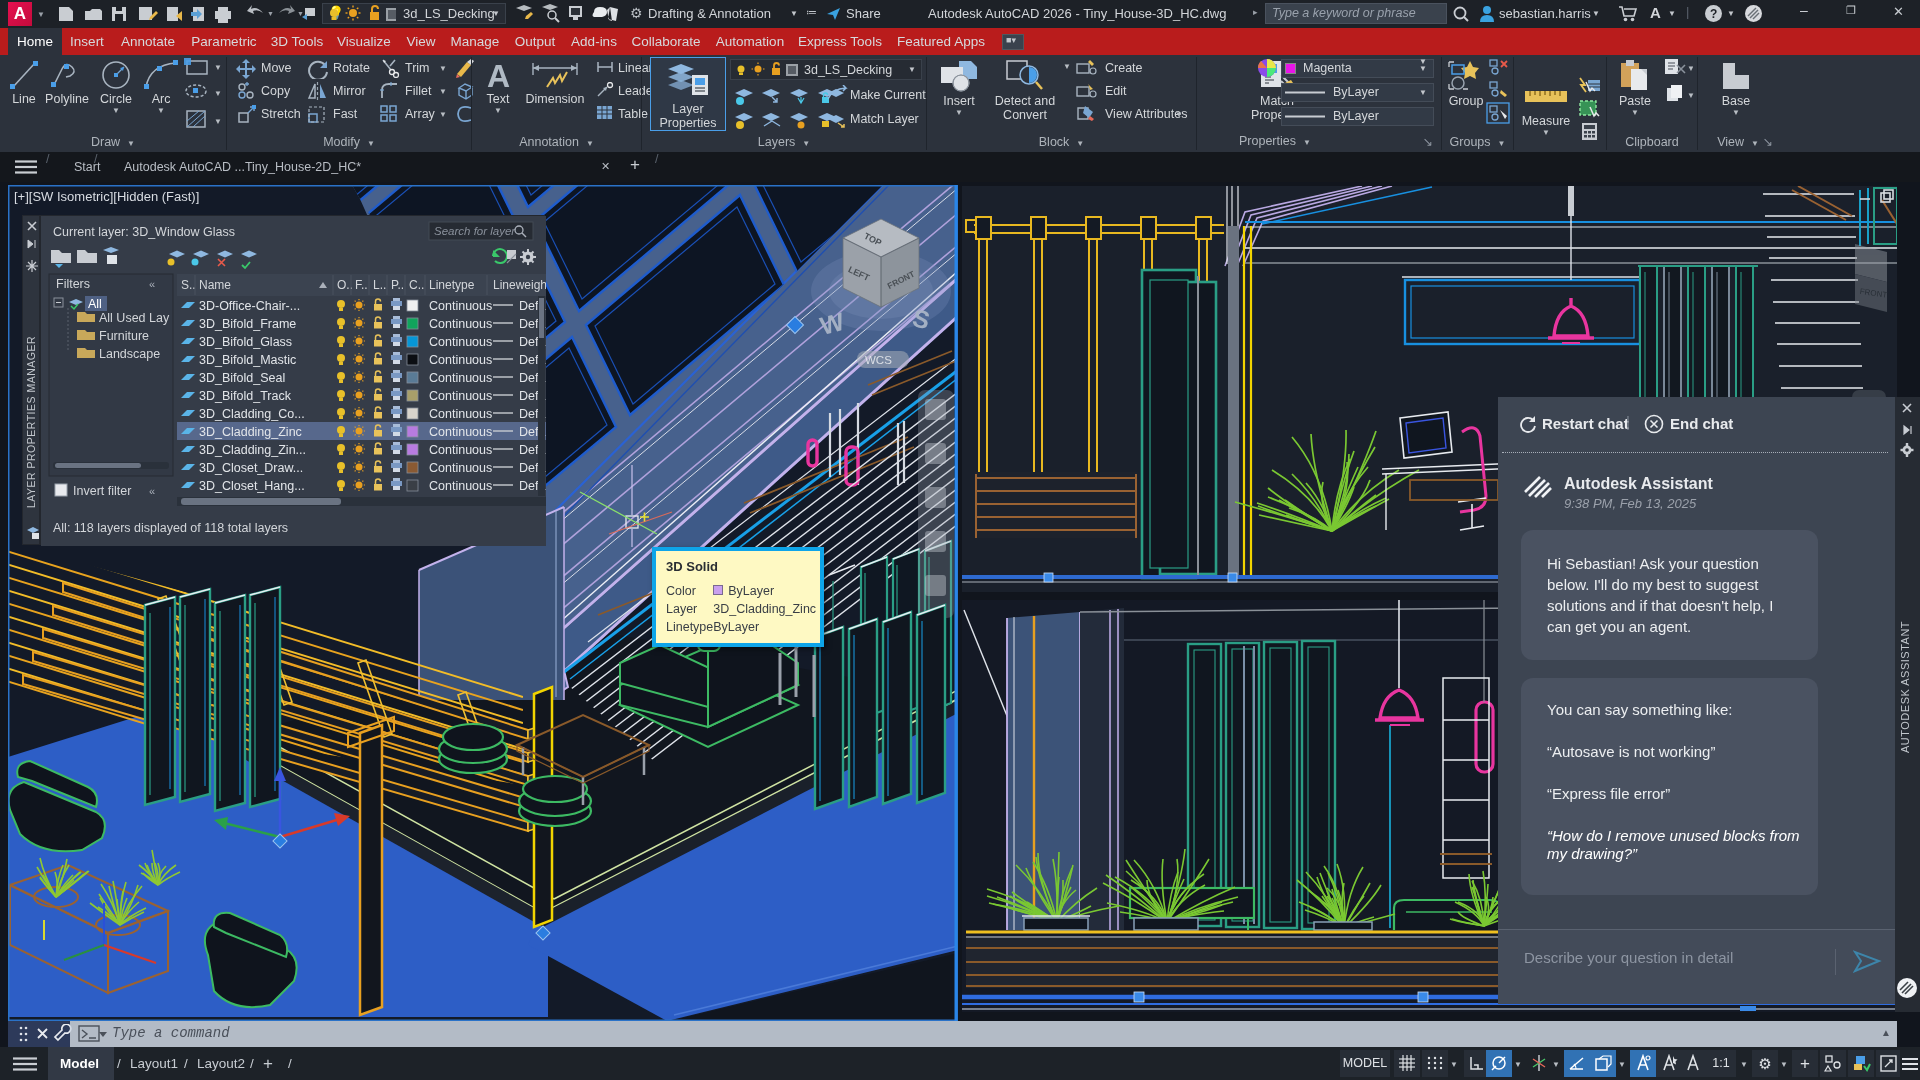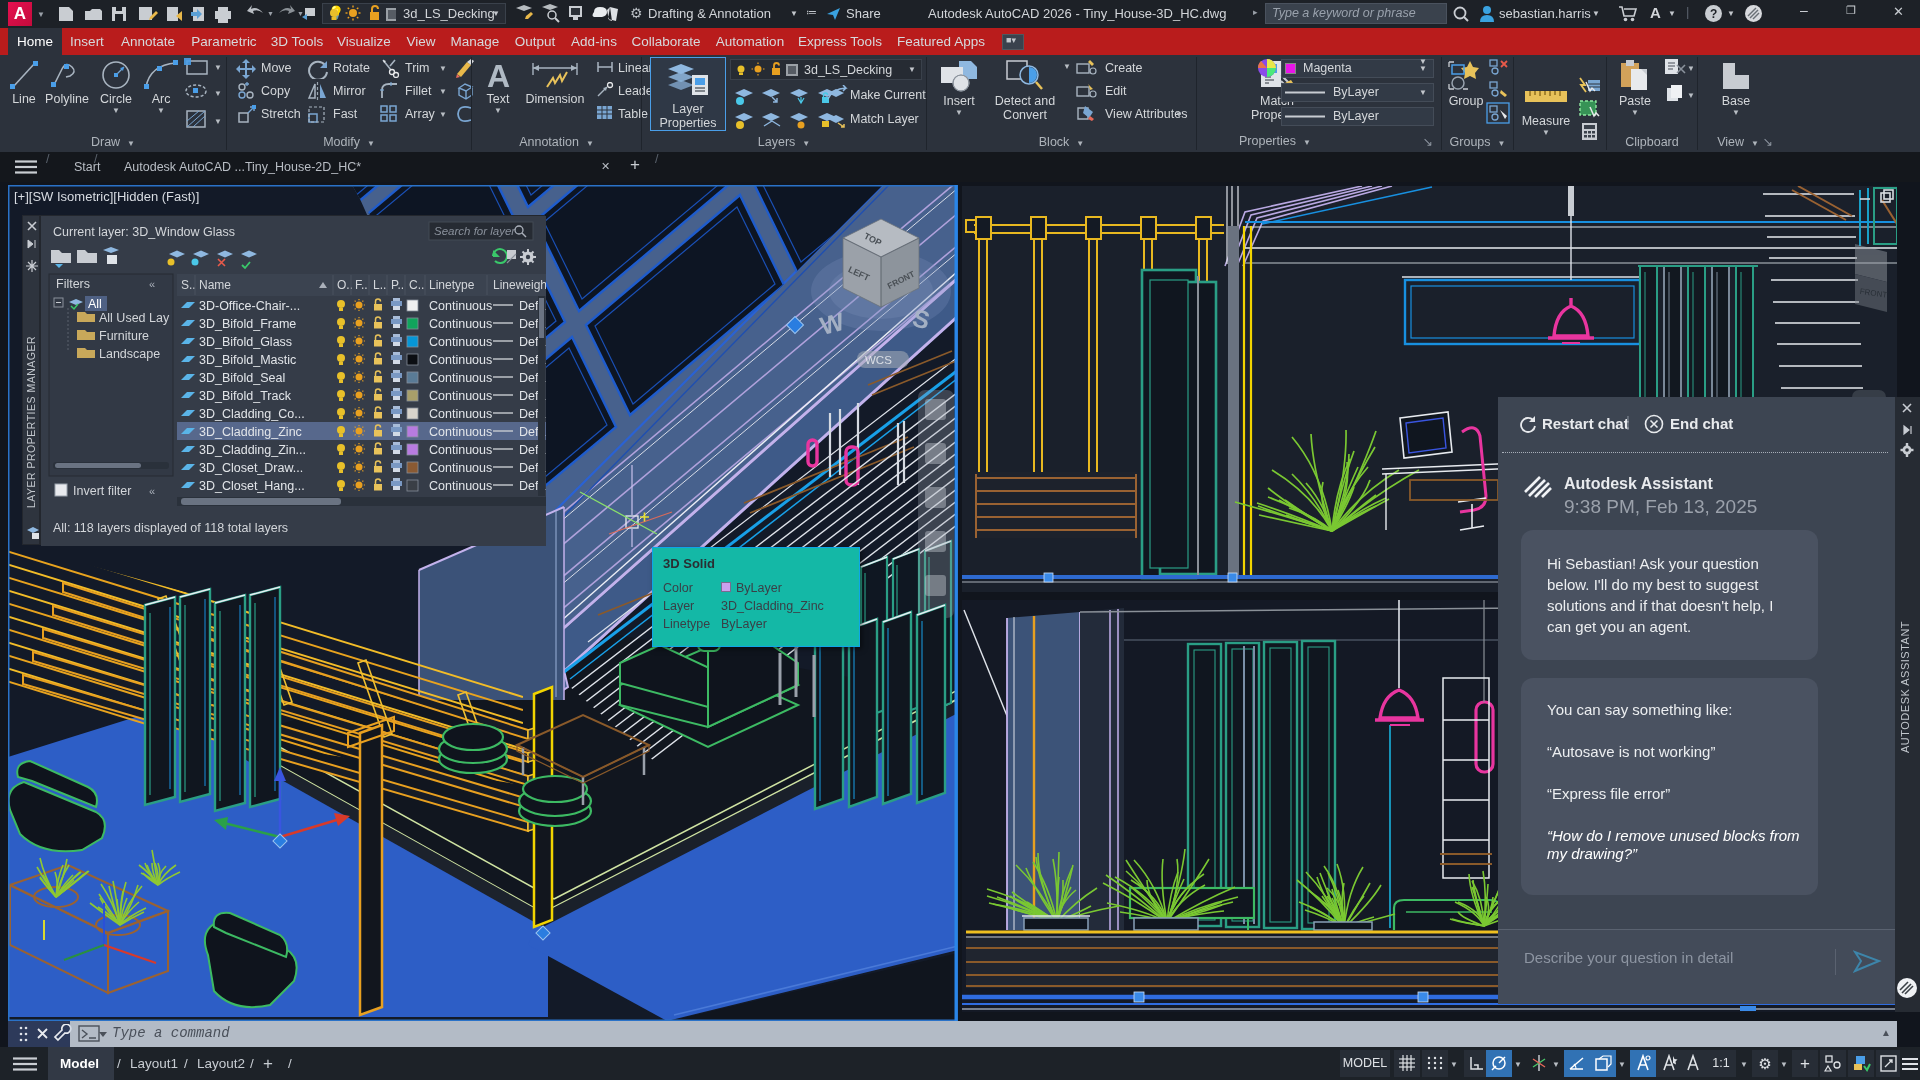--- a/index.html
+++ b/index.html
@@ -34,21 +34,21 @@
 
 
 #workarea { position:absolute; left:0; top:182px; width:1920px; height:866px; background:#11151d; }
 
 
 #palette { position:absolute; left:40px; top:33px; width:505px; height:330px; background:#0369a1; border:1px solid #23272e; font-size:12.5px; color:#d3d6da; }
 #palbar { position:absolute; left:22px; top:33px; width:18px; height:330px; background:#2e343e; border:1px solid #23272e; }
 #palbar .vtxt { position:absolute; left:2px; top:120px; width:14px; color:#c2c7cd; font-size:10.5px; letter-spacing:.5px; writing-mode:vertical-rl; transform:rotate(180deg); }
 
 
-#tooltip { position:absolute; left:652px; top:365px; width:208px; height:100px; background:#14b8a6; border:1px solid #0ea5e9; color:#333; font-size:12.5px; box-shadow:2px 2px 5px rgba(0,0,0,.5); }
+#tooltip { position:absolute; left:652px; top:365px; width:172px; height:100px; background:#fef9c3; border:4px solid #0ea5e9; color:#333; font-size:12.5px; box-shadow:2px 2px 5px rgba(0,0,0,.5); }
 
 
 #chat { position:absolute; left:1498px; top:215px; width:397px; height:607px; background:#3d4552; color:#e8eaed; font-size:15px; overflow:hidden; }
 #chatstrip { position:absolute; left:1895px; top:215px; width:25px; height:615px; background:#262b33; }
 .bubble { background:#4a5261; border-radius:12px; color:#eceef0; }
 
 
 #cmdgrip { position:absolute; left:8px; top:839px; width:62px; height:26px; background:rgba(70,90,140,.55); }
 #cmdbar { position:absolute; left:70px; top:839px; width:1827px; height:26px; background:rgba(208,216,228,.85); color:#3a3f46; }
 #cmdbar .ph { position:absolute; left:42px; top:4px; font-style:italic; font-size:14px; color:#4a505a; font-family:"Liberation Mono",monospace; }
@@ -1748,21 +1748,21 @@
       <div class="abs" style="left:4px;top:55px;width:386px;height:0;border-top:1.5px dotted #a8aeb8;"></div>
       <svg class="abs" style="left:26px;top:79px;" width="28" height="22">
           <g stroke="#f0f2f5" stroke-width="2.6">
             <line x1="1" y1="16" x2="16" y2="1"></line>
             <line x1="5" y1="20" x2="21" y2="4"></line>
             <line x1="11" y1="21" x2="25" y2="7"></line>
             <line x1="18" y1="21" x2="27" y2="12"></line>
           </g>
         </svg>
       <span class="abs" style="left:66px;top:78px;font-weight:bold;font-size:16px;">Autodesk Assistant</span>
-      <span class="abs" style="left:66px;top:99px;color:#9ba1ab;font-size:19px;">9:38 PM, Feb 13, 2025</span>
+      <span class="abs" style="left:66px;top:99px;color:#9ba1ab;font-size:13px;font-style:italic;">9:38 PM, Feb 13, 2025</span>
       <div class="bubble abs" style="left:23px;top:133px;width:297px;height:130px;"></div>
       <div class="abs" style="left:49px;top:156px;width:290px;line-height:21px;color:#eceef0;">Hi Sebastian! Ask your question<br>below. I'll do my best to suggest<br>solutions and if that doesn't help, I<br>can get you an agent.</div>
       <div class="bubble abs" style="left:23px;top:281px;width:297px;height:217px;"></div>
       <div class="abs" style="left:49px;top:304px;width:260px;color:#eceef0;">You can say something like:</div>
       <div class="abs" style="left:49px;top:346px;width:260px;color:#eceef0;">“Autosave is not working”</div>
       <div class="abs" style="left:49px;top:388px;width:260px;color:#eceef0;">“Express file error”</div>
       <div class="abs" style="left:49px;top:430px;width:290px;line-height:18px;color:#ffffff;font-style:italic;">“How do I remove unused blocks from<br>my drawing?”</div>
       <div class="abs" style="left:0;top:532px;width:397px;height:75px;background:#434b59;border-top:1px solid #5a6270;"></div>
       <span class="abs" style="left:26px;top:552px;color:#8d95a2;">Describe your question in detail</span>
       <div class="abs" style="left:337px;top:552px;width:1px;height:26px;background:#5a6270;"></div>

